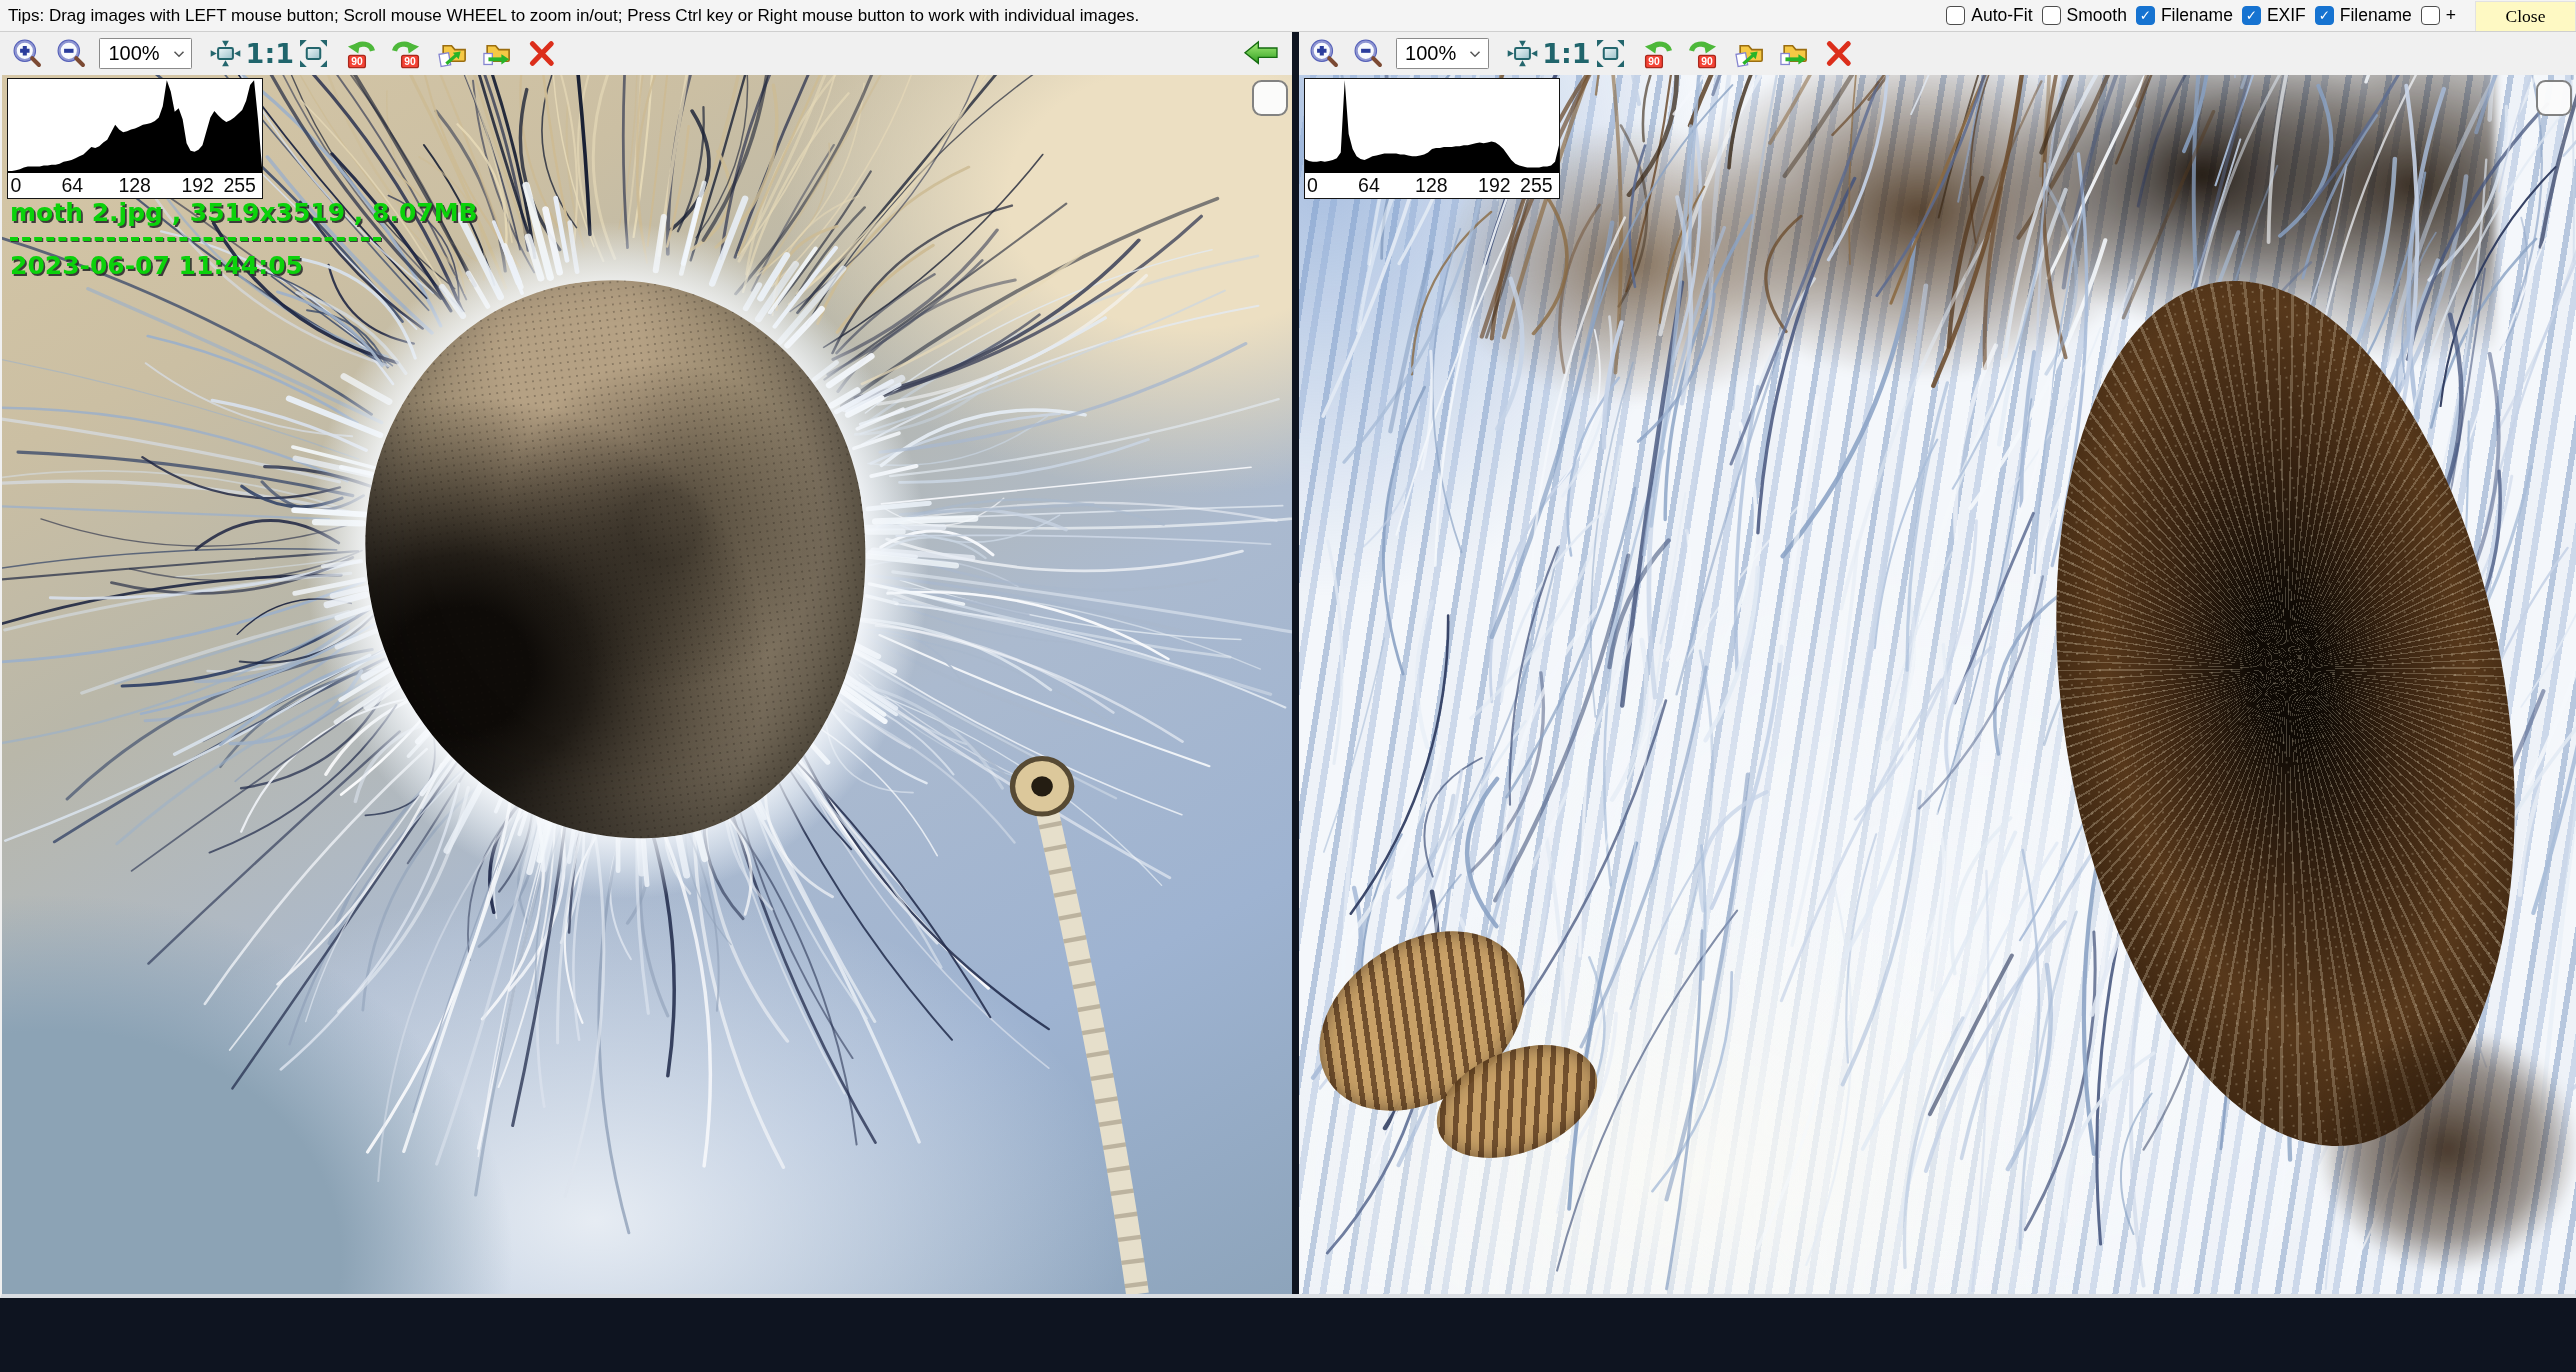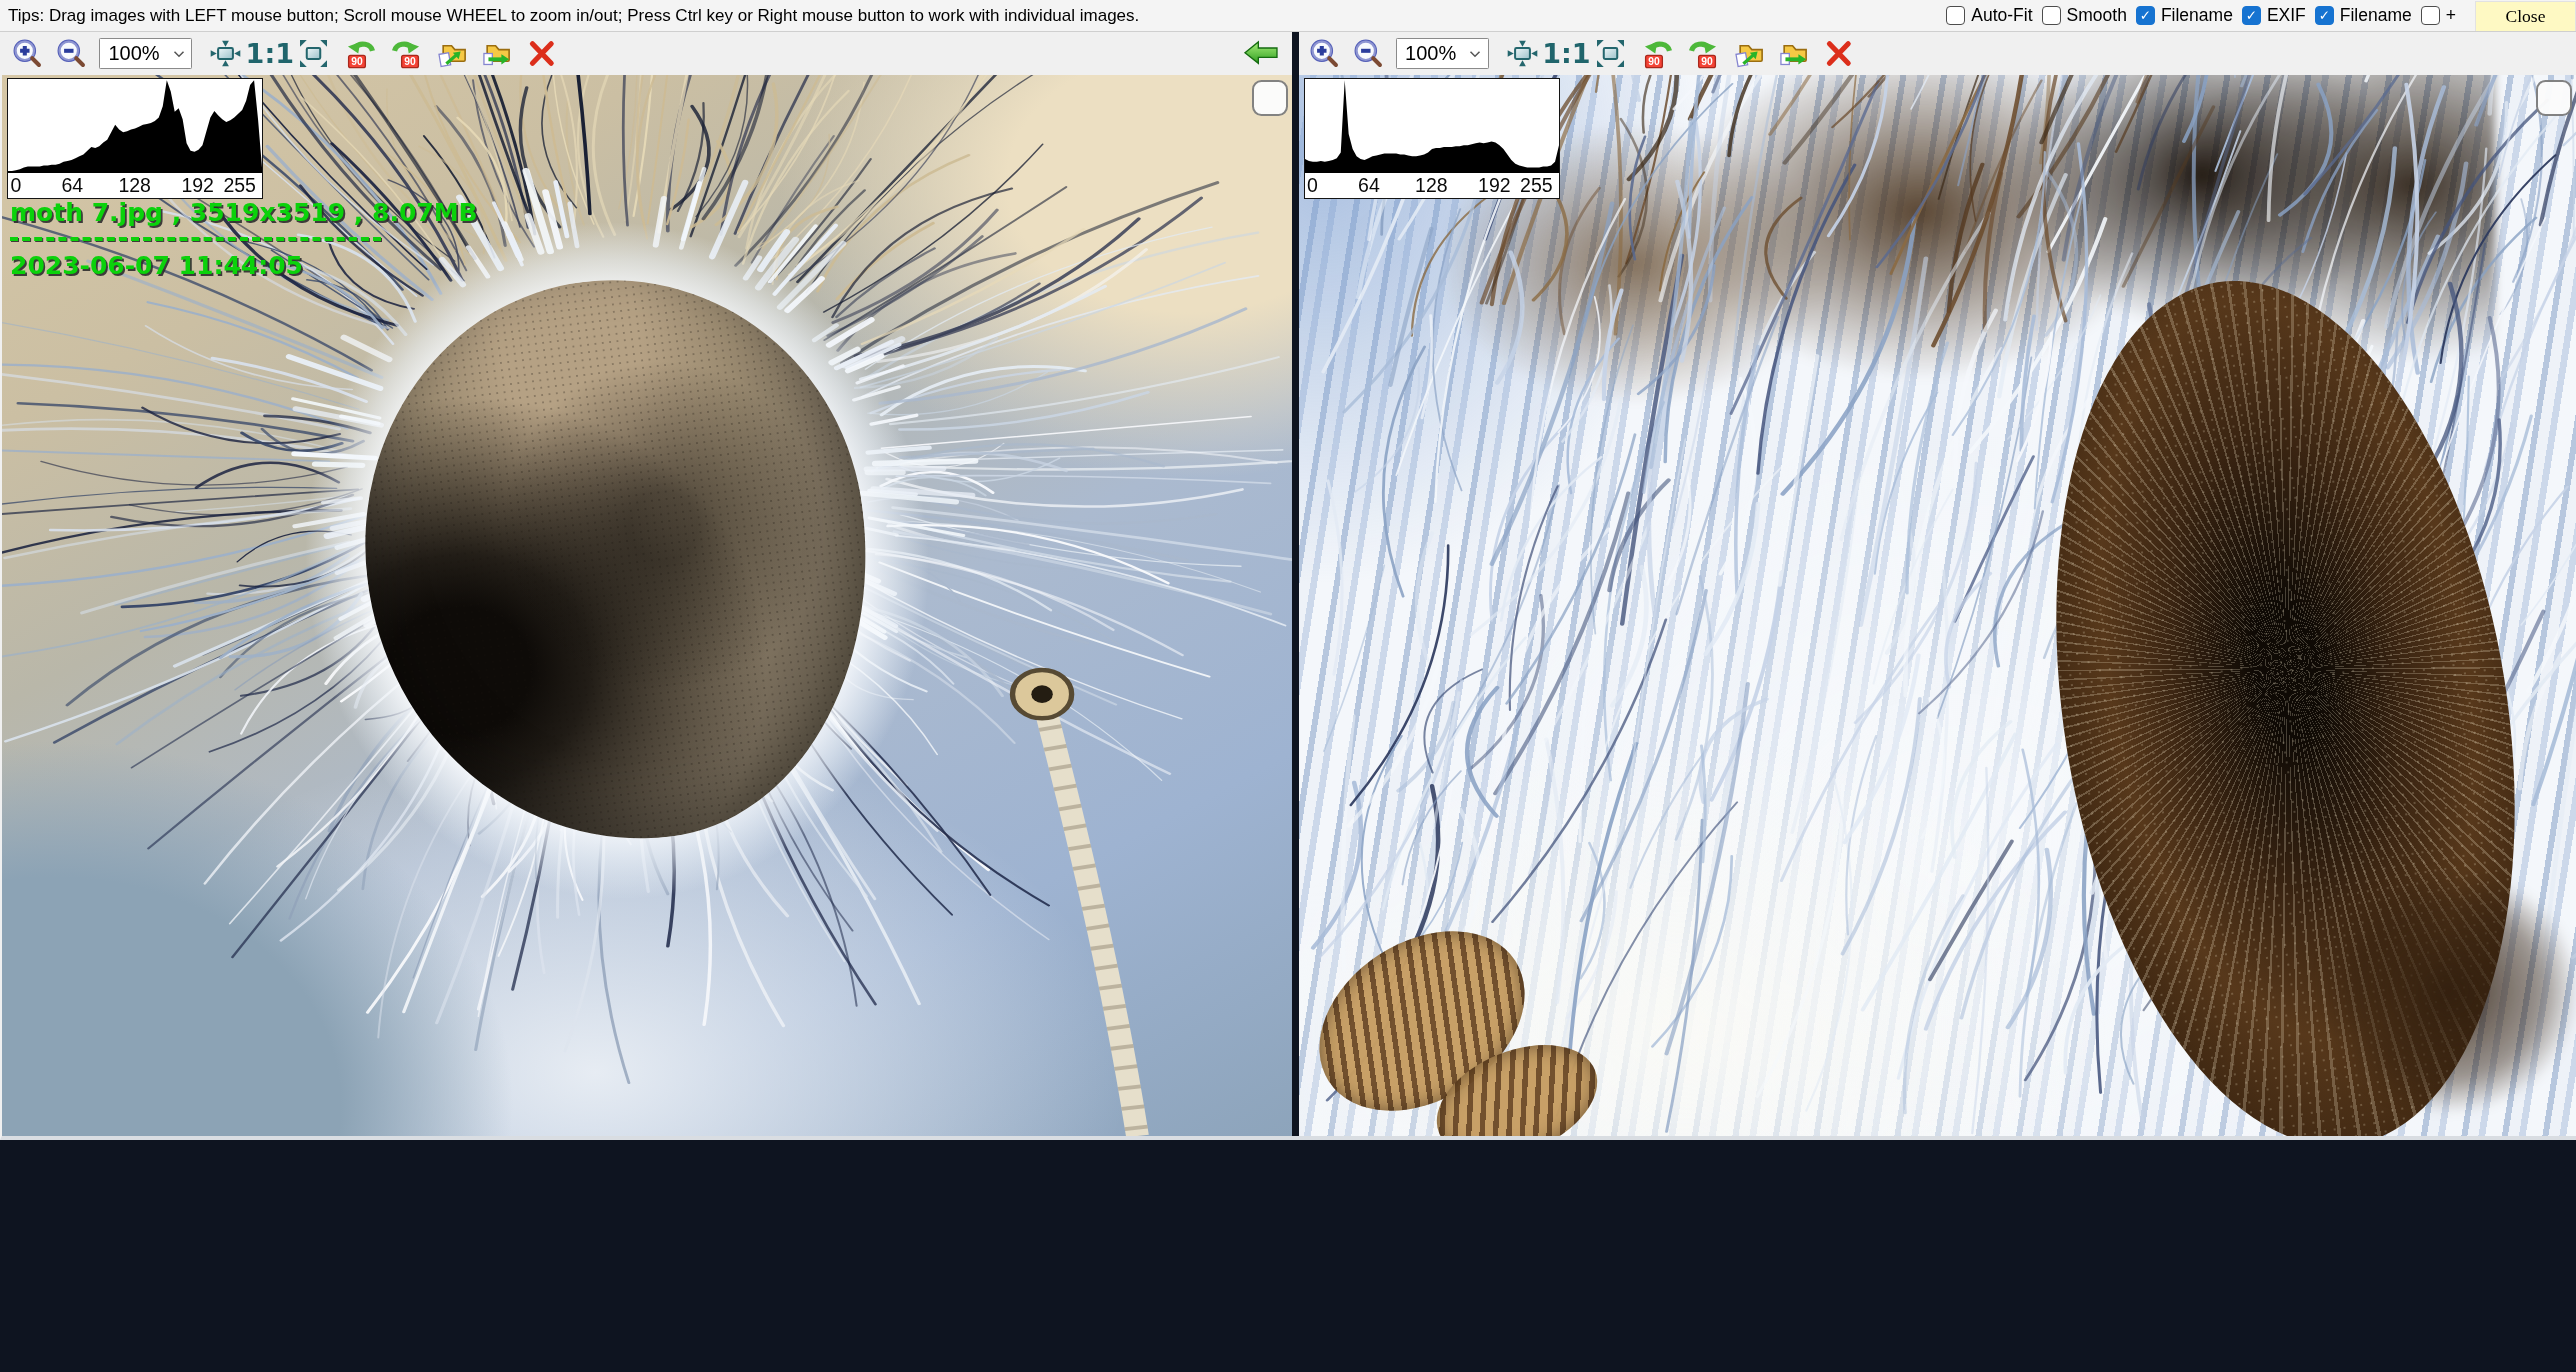--- a/index.html
+++ b/index.html
@@ -1,17 +1,17 @@
 <!DOCTYPE html>
 <html style="font-size:10.8px"><head>
 <meta charset="utf-8">
 <style>
   html,body{margin:0;padding:0;width:2576px;height:1373px;overflow:hidden;background:#0e1420;
     font-family:"Liberation Sans",sans-serif;-webkit-user-select:none;user-select:none}
-  .app{width:2576px;height:1140px;display:flex;flex-direction:column}
+  .app{width:2576px;height:1298px;display:flex;flex-direction:column}
 
   
   .tips-bar{height:31px;background:#f4f4f4;border-bottom:0.7px solid #cfcfcf;display:flex;
     align-items:center;padding:0 0 0 8px;flex:0 0 auto}
   .tips-text{font-size:17px;color:#000;white-space:nowrap;flex:1 1 auto;overflow:hidden}
   .opts{display:flex;align-items:center;gap:9px;margin-right:19px}
   .cb{display:flex;align-items:center;gap:6px;font-size:17.5px;color:#000;cursor:default}
   .cb .box{width:19px;height:19px;border:1.3px solid #4d4d4d;border-radius:4px;background:#fff;
     display:flex;align-items:center;justify-content:center;font-size:13.4px;line-height:1;color:#fff;box-sizing:border-box}
   .cb.on .box{background:#1673d1;border-color:#1673d1}
@@ -647,21 +647,21 @@
             </svg>
           <div class="ticks">
               <span class="tick t0">0</span>
               <span class="tick t1">64</span>
               <span class="tick t2">128</span>
               <span class="tick t3">192</span>
               <span class="tick t4">255</span>
             </div>
         </div>
         <div class="meta">
-          <div>moth 7.jpg , 3519x3519 , 8.07MB</div>
+          <div>moth 2.jpg , 3519x3519 , 8.07MB</div>
           <div class="sep"></div>
           <div>2023-06-07 11:44:05</div>
         </div>
         <button class="corner-btn"></button>
       </div>
     </section>
 
     <section class="panel right">
       <div class="panel-toolbar">
         <button class="tool">

